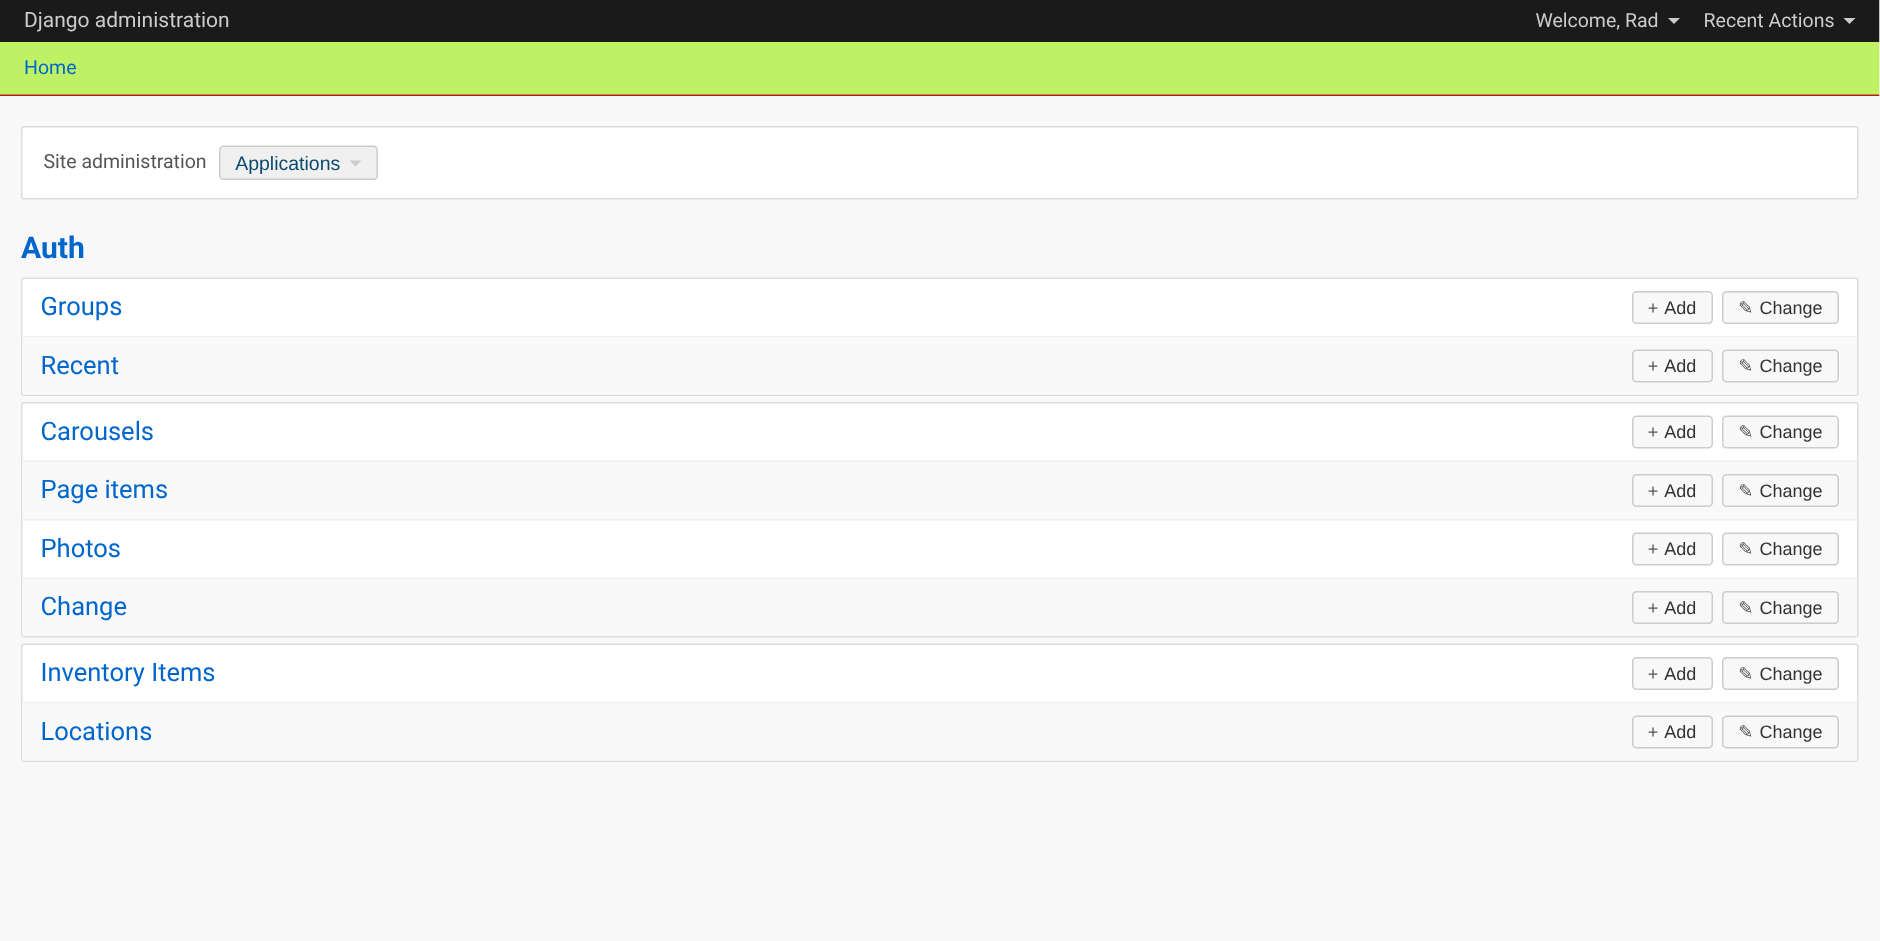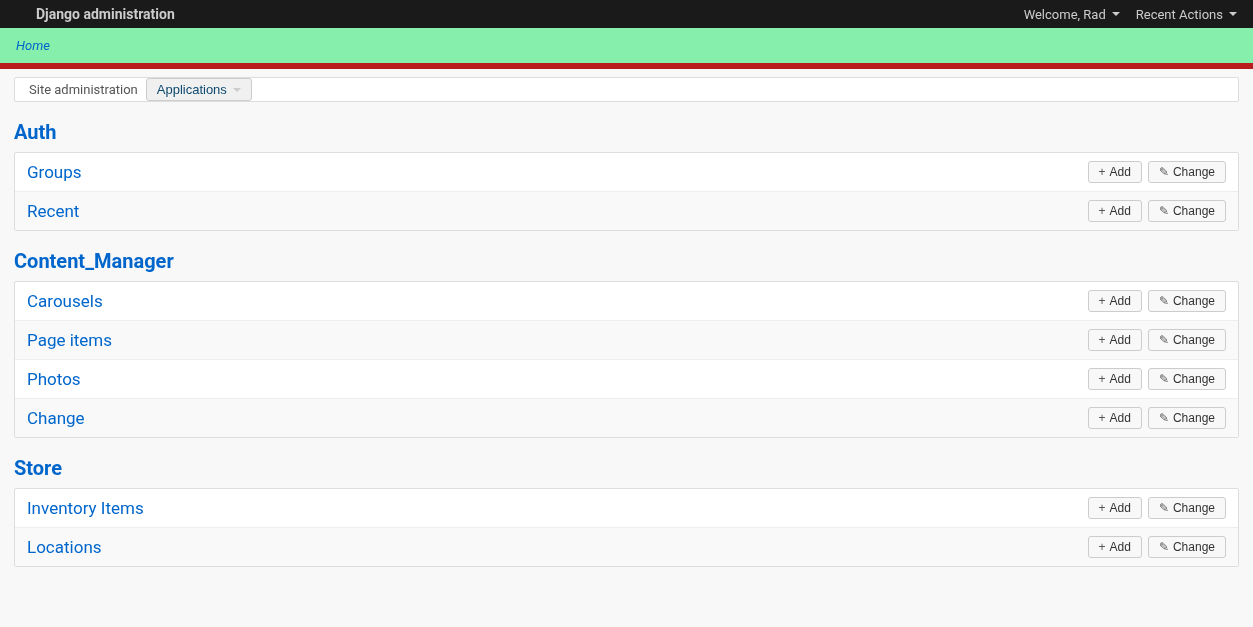--- a/index.html
+++ b/index.html
@@ -11,22 +11,21 @@
       color: #ccc;
       display: flex;
       align-items: center;
       justify-content: space-between;
       padding: 0 16px;
       height: 28px;
     }
     #topbar .site-title {
       color: #ccc;
       font-size: 14px;
-      font-weight: bold;
-      margin-left: 20px;
+      font-weight: normal;
     }
     #topbar .nav-right {
       display: flex;
       gap: 16px;
       align-items: center;
     }
     #topbar .nav-link {
       color: #ccc;
       font-size: 13px;
       cursor: pointer;
@@ -39,35 +38,34 @@
       width: 0; height: 0;
       border-left: 4px solid transparent;
       border-right: 4px solid transparent;
       border-top: 4px solid #ccc;
       margin-left: 2px;
       vertical-align: middle;
     }
 
     
     #breadcrumb-bar {
-      background: #86efac;
-      border-bottom: 6px solid #b91c1c;
+      background: #bef264;
+      border-bottom: 1px solid #b91c1c;
       padding: 10px 16px;
       font-size: 13px;
       color: #555;
-      font-style: italic;
     }
 
     
     #secondary-nav {
       background: #fff;
       border: 1px solid #ddd;
       border-radius: 2px;
-      margin: 8px 14px;
-      padding: 0 14px;
+      margin: 20px 14px;
+      padding: 12px 14px;
       display: flex;
       align-items: center;
       gap: 8px;
     }
     #secondary-nav .site-admin-label {
       color: #555;
       font-size: 13px;
     }
     #secondary-nav .applications-btn {
       background: #f0f0f0;
@@ -208,21 +206,20 @@
               <span>Add</span>
             </button>
             <button class="action-btn">
               <span class="btn-icon">✎</span>
               <span>Change</span>
             </button>
           </div>
         </div>
       </div>
     </div>
-    <div class="section-title">Content_Manager</div>
     <div class="model-table">
       <div class="model-row">
         <div class="model-row-inner">
           <a class="model-name">Carousels</a>
           <div class="model-actions">
             <button class="action-btn">
               <span class="btn-icon">+</span>
               <span>Add</span>
             </button>
             <button class="action-btn">
@@ -271,21 +268,20 @@
               <span>Add</span>
             </button>
             <button class="action-btn">
               <span class="btn-icon">✎</span>
               <span>Change</span>
             </button>
           </div>
         </div>
       </div>
     </div>
-    <div class="section-title">Store</div>
     <div class="model-table">
       <div class="model-row">
         <div class="model-row-inner">
           <a class="model-name">Inventory Items</a>
           <div class="model-actions">
             <button class="action-btn">
               <span class="btn-icon">+</span>
               <span>Add</span>
             </button>
             <button class="action-btn">

